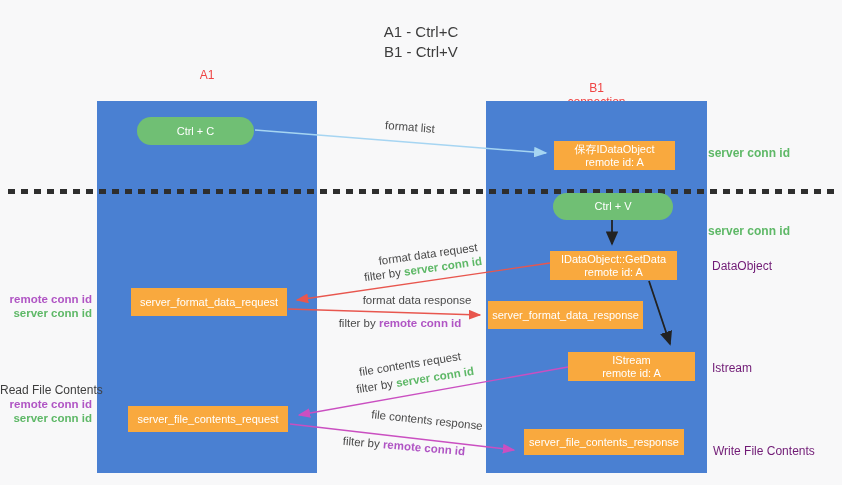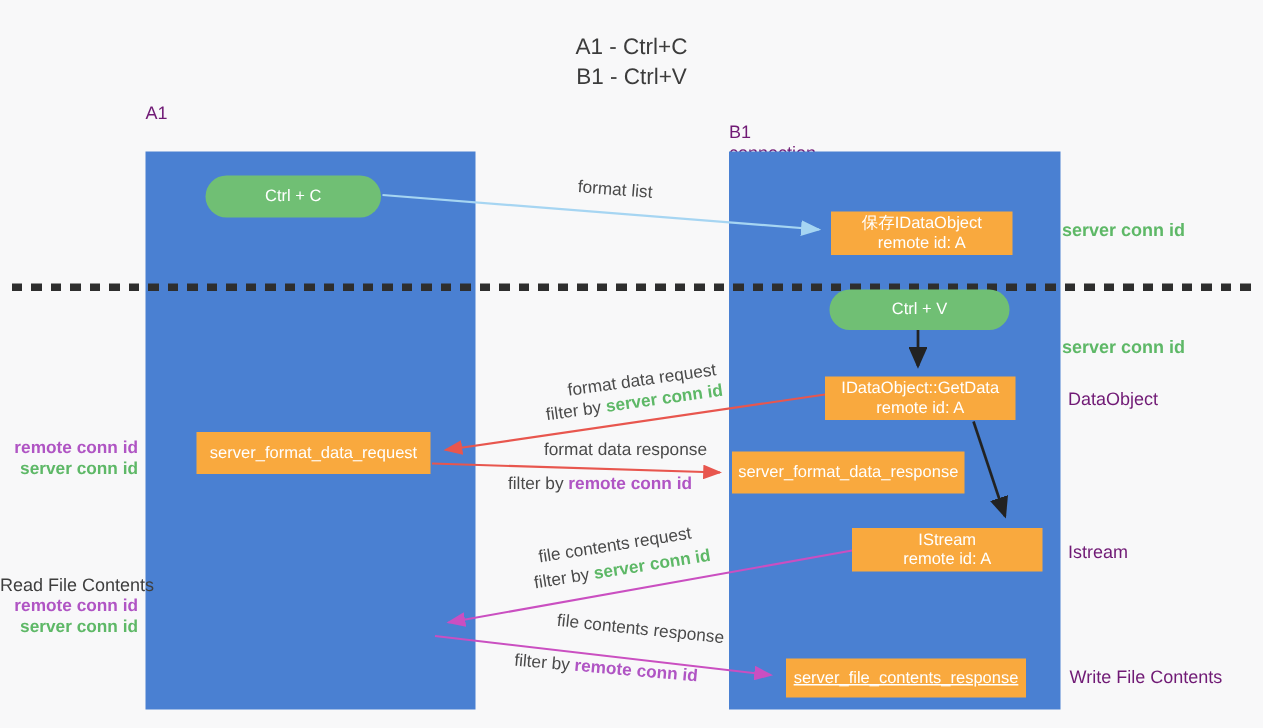--- a/index.html
+++ b/index.html
@@ -1,21 +1,21 @@
 <!DOCTYPE html>
 <html style="--lane-blue: #4a80d2; --box-green: #70bf74; --box-orange: #f9a93e; --arrow-blue: #a6d5f2; --arrow-red: #e8564e; --arrow-magenta: #ca4fc1; --arrow-black: #222222; --text-green: #5eb867; --text-purple: #b055c4;"><head>
 <meta charset="utf-8">
 <style>
   html,body { margin:0; padding:0; background:#f8f8f9; font-family:"Liberation Sans", sans-serif; }
   .canvas { position:relative; width:842px; height:485px; background:#f8f8f9; overflow:hidden;margin-top:13px; }
 
   .title { position:absolute; top:9px; left:0; width:100%; text-align:center;
            font-size:15px; line-height:20px; color:#3c3c3c; }
 
-  .lane-header { position:absolute; font-size:12px; line-height:14px; color:#701a75; }
+  .lane-header { position:absolute; text-align:center; font-size:12px; line-height:14px; color:#ef4444; }
   .lane-header.left  { left:97px;  width:220px; top:55px; }
   .lane-header.right { left:486px; width:221px; top:68px; }
 
   .lane { position:absolute; top:88px; height:372px; background:var(--lane-blue); }
   .lane.left  { left:97px;  width:220px; }
   .lane.right { left:486px; width:221px; }
 
   .dotted-line { position:absolute; left:8px; width:826px; top:176px; height:5px;
     background:repeating-linear-gradient(90deg,#2e2e2e 0 7px,transparent 7px 13px); }
 
@@ -112,22 +112,25 @@
 
   <div class="node orange" style="left:488px; top:288px; width:155px; height:28px;">
     <span>server_format_data_response</span>
   </div>
 
   <div class="node orange" style="left:568px; top:339px; width:127px; height:29px;">
     <span>IStream</span>
     <span>remote id: A</span>
   </div>
 
+  <div class="node orange" style="left:128px; top:393px; width:160px; height:26px;">
+    <span>server_file_contents_request</span>
+  </div>
 
-  <div class="node orange" style="left:524px; top:426px; width:160px; height:26px;text-decoration:underline;">
+  <div class="node orange" style="left:524px; top:416px; width:160px; height:26px;">
     <span>server_file_contents_response</span>
   </div>
 
   <div class="arrow-label" style="left:360px; top:108px; width:100px; transform:rotate(4.5deg);">format list</div>
 
   <div class="arrow-label" style="left:363px; top:235px; width:130px; transform:rotate(-8deg);">format data request</div>
   <div class="arrow-label" style="left:348px; top:250px; width:150px; transform:rotate(-8deg);">
     <span>filter by </span><span class="green-text">server conn id</span>
   </div>
 

